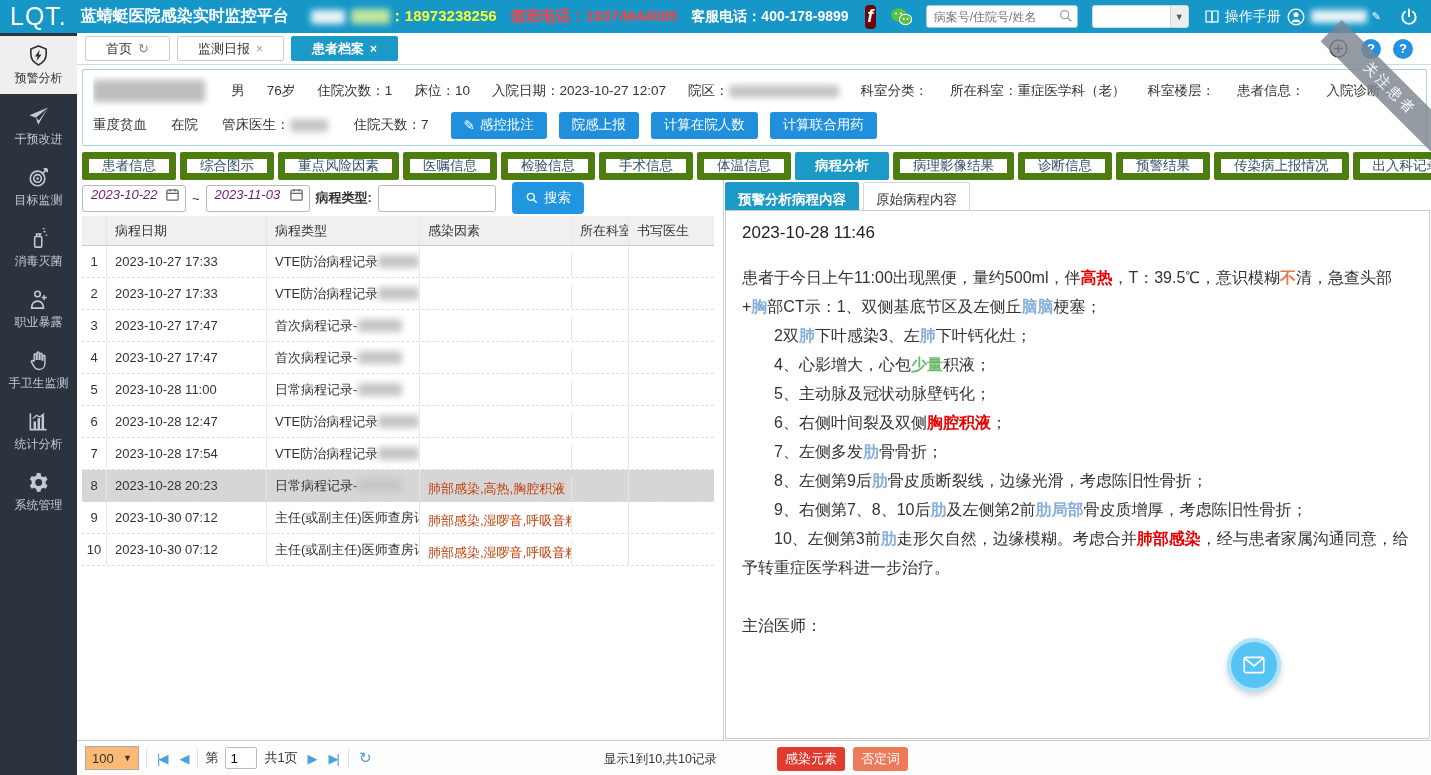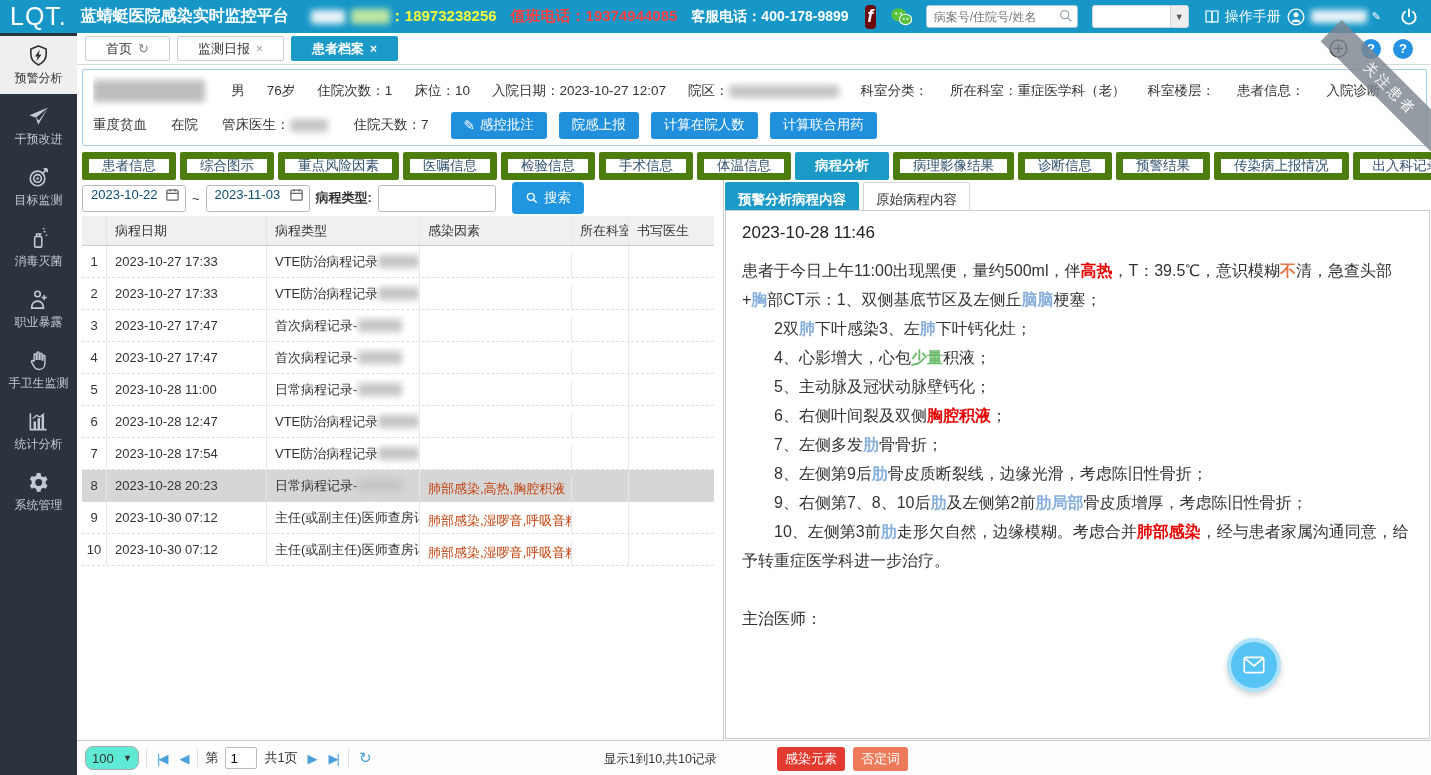--- a/index.html
+++ b/index.html
@@ -54,21 +54,21 @@
   .prow2 .tag { margin-right:24px; }
   .pbtn { height:27px; background:#2090dd; color:#fff; border:none; border-radius:3px; font-size:13.5px; padding:0 13px; margin-right:12px; display:flex; align-items:center; gap:5px; cursor:pointer; font-family:inherit;}
 
   
   .stabs { position:absolute; left:82px; top:152px; width:1345px; height:30px; display:flex; gap:4px; z-index:5;}
   .stab { height:28px; border:7px solid #4d7c0f; border-radius:2px; background:#fff; color:#31506d; font-size:13.5px; padding:0 13px; display:flex; align-items:center; cursor:pointer; white-space:nowrap;}
   .stab.active { background:#1b9ac8; border-color:#1b9ac8; color:#fff; font-weight:bold;}
 
   
   .lfilter { position:absolute; left:82px; top:183px; width:640px; height:30px; display:flex; align-items:center; gap:6px; font-size:13px; }
-  .datebox { width:104px; height:27px; border:1px solid #b9b9b9; border-radius:3px; display:flex; align-items:center; justify-content:space-between; padding:0 5px 8px 8px; color:#0c4a6e; background:#fff; cursor:pointer;}
+  .datebox { width:104px; height:27px; border:1px solid #b9b9b9; border-radius:3px; display:flex; align-items:center; justify-content:space-between; padding:0 5px 8px 8px; color:#701a75; background:#fff; cursor:pointer;font-style:italic;}
   .datebox .cal { color:#666; }
   .typeinput { width:118px; height:27px; border:1px solid #b9b9b9; border-radius:3px; outline:none; padding:0 6px; font-family:inherit;}
   .searchbtn { height:28px; background:#2196e0; color:#fff; border:none; border-radius:4px; font-size:13.5px; padding:16px 13px; display:flex; align-items:center; gap:5px; margin-left:10px; cursor:pointer; font-family:inherit;}
 
   .ltable { position:absolute; left:82px; top:216px; width:632px; }
   .trow { display:flex; height:32px; align-items:stretch; border-bottom:1px dashed #ddd; background:#fff; cursor:pointer;}
   .trow.head { background:#f0f0f0; height:30px; border-bottom:1px solid #ccc; cursor:default;}
   .trow.sel { background:#d6d6d6; }
   .tc { display:flex; align-items:center; padding-left:8px; font-size:13px; border-right:1px solid #e7e7e7; overflow:hidden; white-space:nowrap; }
   .c0 { width:25px; justify-content:center; padding-left:0; border-right:1px solid #e7e7e7;}
@@ -76,36 +76,36 @@
   .c2 { width:153px; }
   .c3 { width:152px; }
   .c4 { width:57px; }
   .c5 { flex:1; border-right:none; }
   .trow.head .tc { font-size:13px; color:#333; }
   .inf-red { color:#c2410c;margin-top:7px; }
 
   
   .bstrip { position:absolute; left:77px; top:740px; width:1354px; height:35px; border-top:1px solid #ccc; background:#fdfdfd; z-index:6;}
   .pager { position:absolute; left:8px; top:5px; display:flex; align-items:center; gap:7px; font-size:13px; }
-  .psize { width:54px; height:24px; border:1px solid #aaa; border-radius:8px; display:flex; align-items:center; justify-content:space-between; padding:0 6px; background:#5eead4; cursor:pointer;}
+  .psize { width:54px; height:24px; border:1px solid #aaa; border-radius:0; display:flex; align-items:center; justify-content:space-between; padding:0 6px; background:#fdba74; cursor:pointer;}
   .psize .caret{ font-size:9px; color:#333; }
   .pgbtn { color:#4aa0dc; font-size:13px; letter-spacing:-2px; cursor:pointer; padding:0 3px;}
   .pginput { width:32px; height:22px; border:1px solid #bbb; border-radius:2px; text-align:left; padding:0 4px; font-family:inherit; outline:none;}
   .pgsep { width:1px; height:18px; background:#ddd; }
   .psummary { position:absolute; left:495px; top:10px; width:145px; text-align:right; font-size:12.5px; color:#333; }
   .legend { position:absolute; left:700px; top:6px; display:flex; gap:8px; }
   .badge { color:#fff; font-size:13px; padding:3px 8px; border-radius:3px; }
 
   
   .rpanel { position:absolute; left:723px; top:180px; width:708px; height:560px; border-left:1px solid #ccc; padding-left:1px; z-index:4;}
   .rtabs { display:flex; gap:4px; height:29px; margin-top:2px;}
   .rtab { height:35px; border:1px solid #d5d5d5; border-radius:2px; background:#fff; color:#333; font-size:13.5px; padding:0 12px; display:flex; align-items:center; cursor:pointer;}
   .rtab.active { background:#1b9ac8; border-color:#1b9ac8; color:#fff; font-weight:bold;}
   .rcontent { position:absolute; left:1px; top:30px; width:705px; height:529px; border:1px solid #ccc; background:#fff; padding:12px 16px; overflow:hidden; }
-  .rcontent .dateline { font-size:17px; color:#222; margin-bottom:13px; }
+  .rcontent .dateline { font-size:17px; color:#222; margin-bottom:20px; }
   .rcontent p { font-size:16px; line-height:29px; color:#333; }
   .rcontent p.ind { text-indent:2em; }
   .rcontent .blank { height:29px; }
   .hl-infection { color:#e60000; font-weight:bold; }
   .hl-negation { color:#e8784a; font-weight:bold; }
   .hl-body { color:#85aedd; font-weight:bold; }
   .hl-amount { color:#6cbb6c; font-weight:bold; }
   .mailbtn { position:absolute; right:150px; bottom:48px; width:54px; height:54px; border-radius:50%; background:#55c3f3; border:4px solid #aee3fa; display:flex; align-items:center; justify-content:center; cursor:pointer; box-shadow:0 3px 6px rgba(0,0,0,.18); }
 </style>
 </head>

